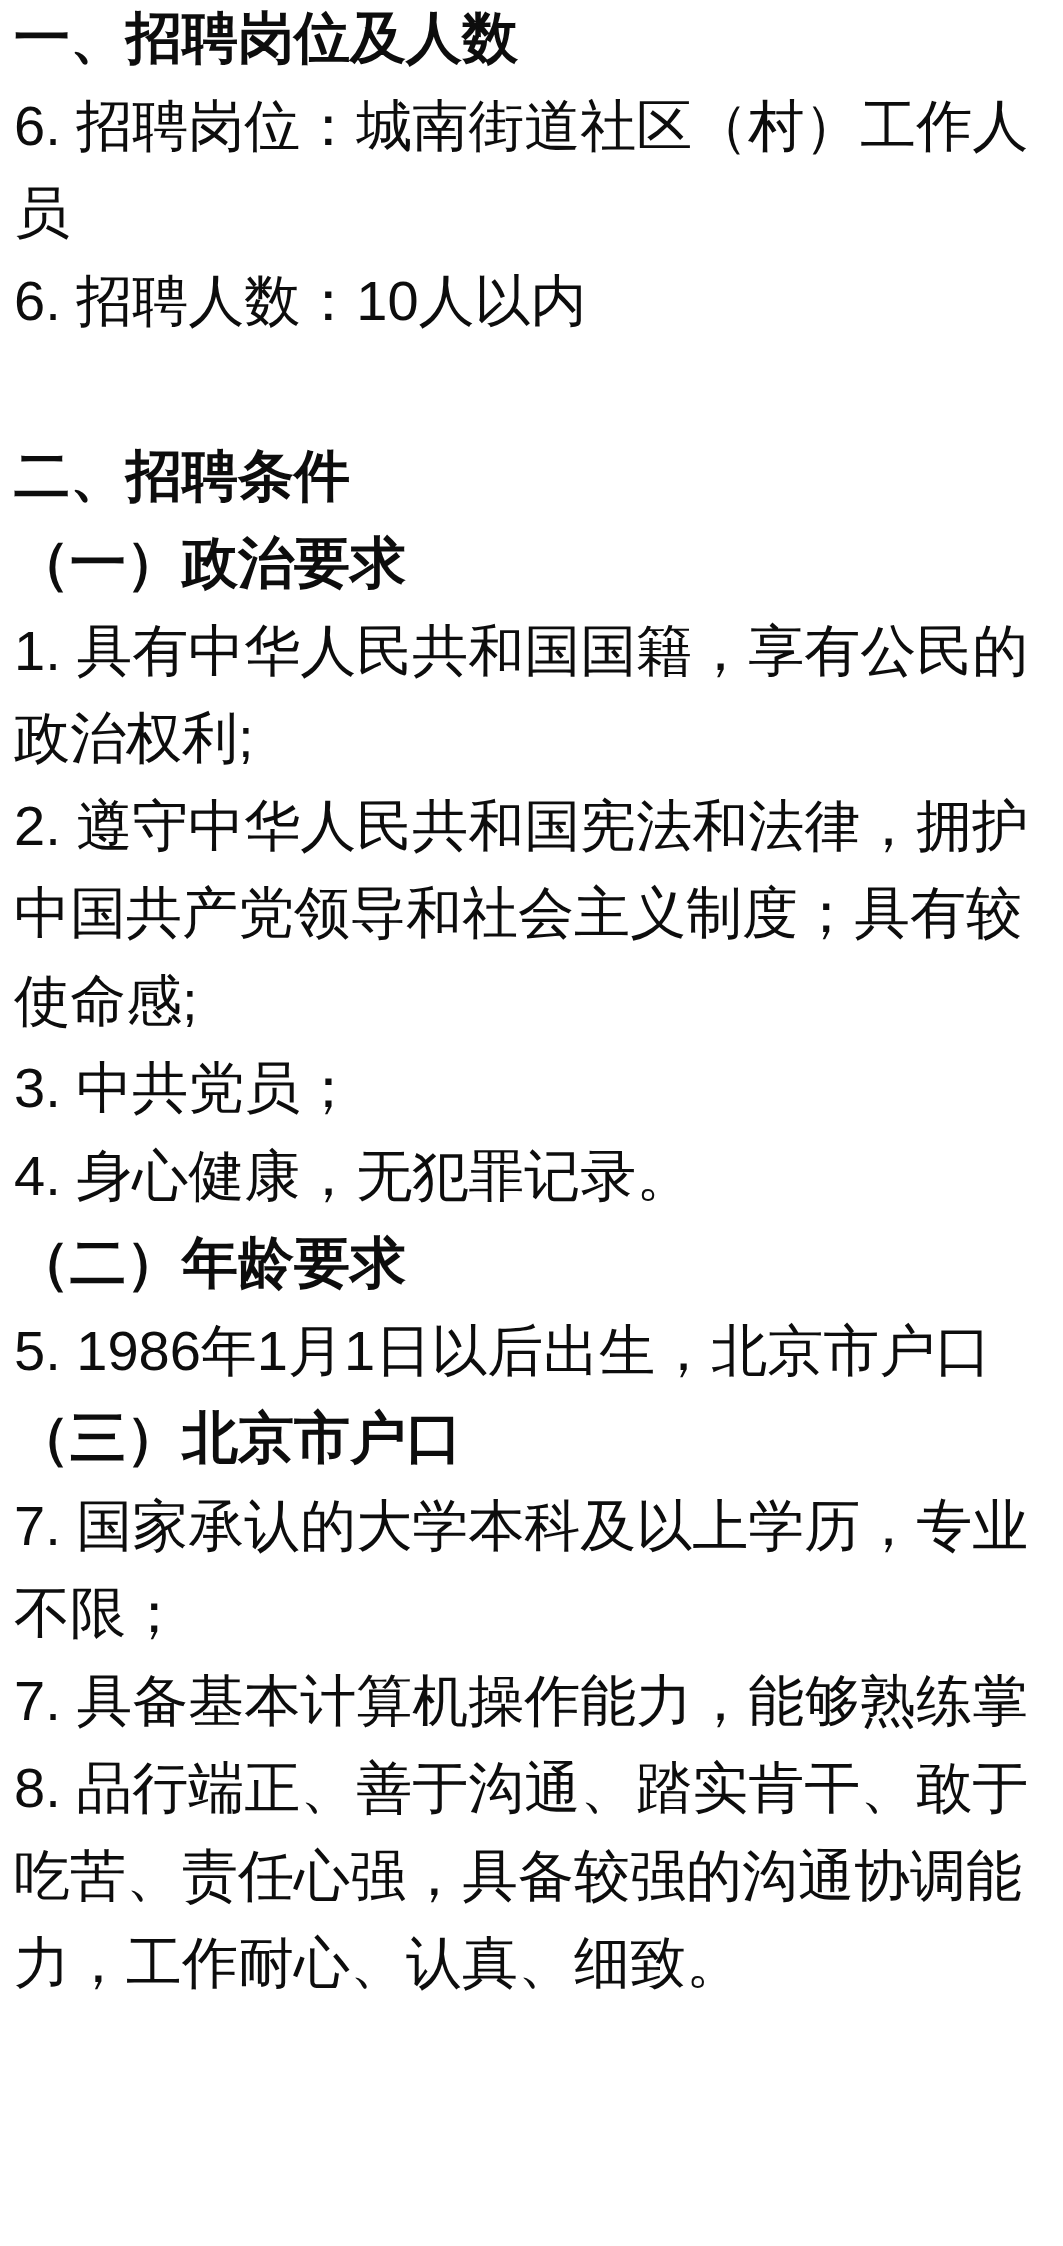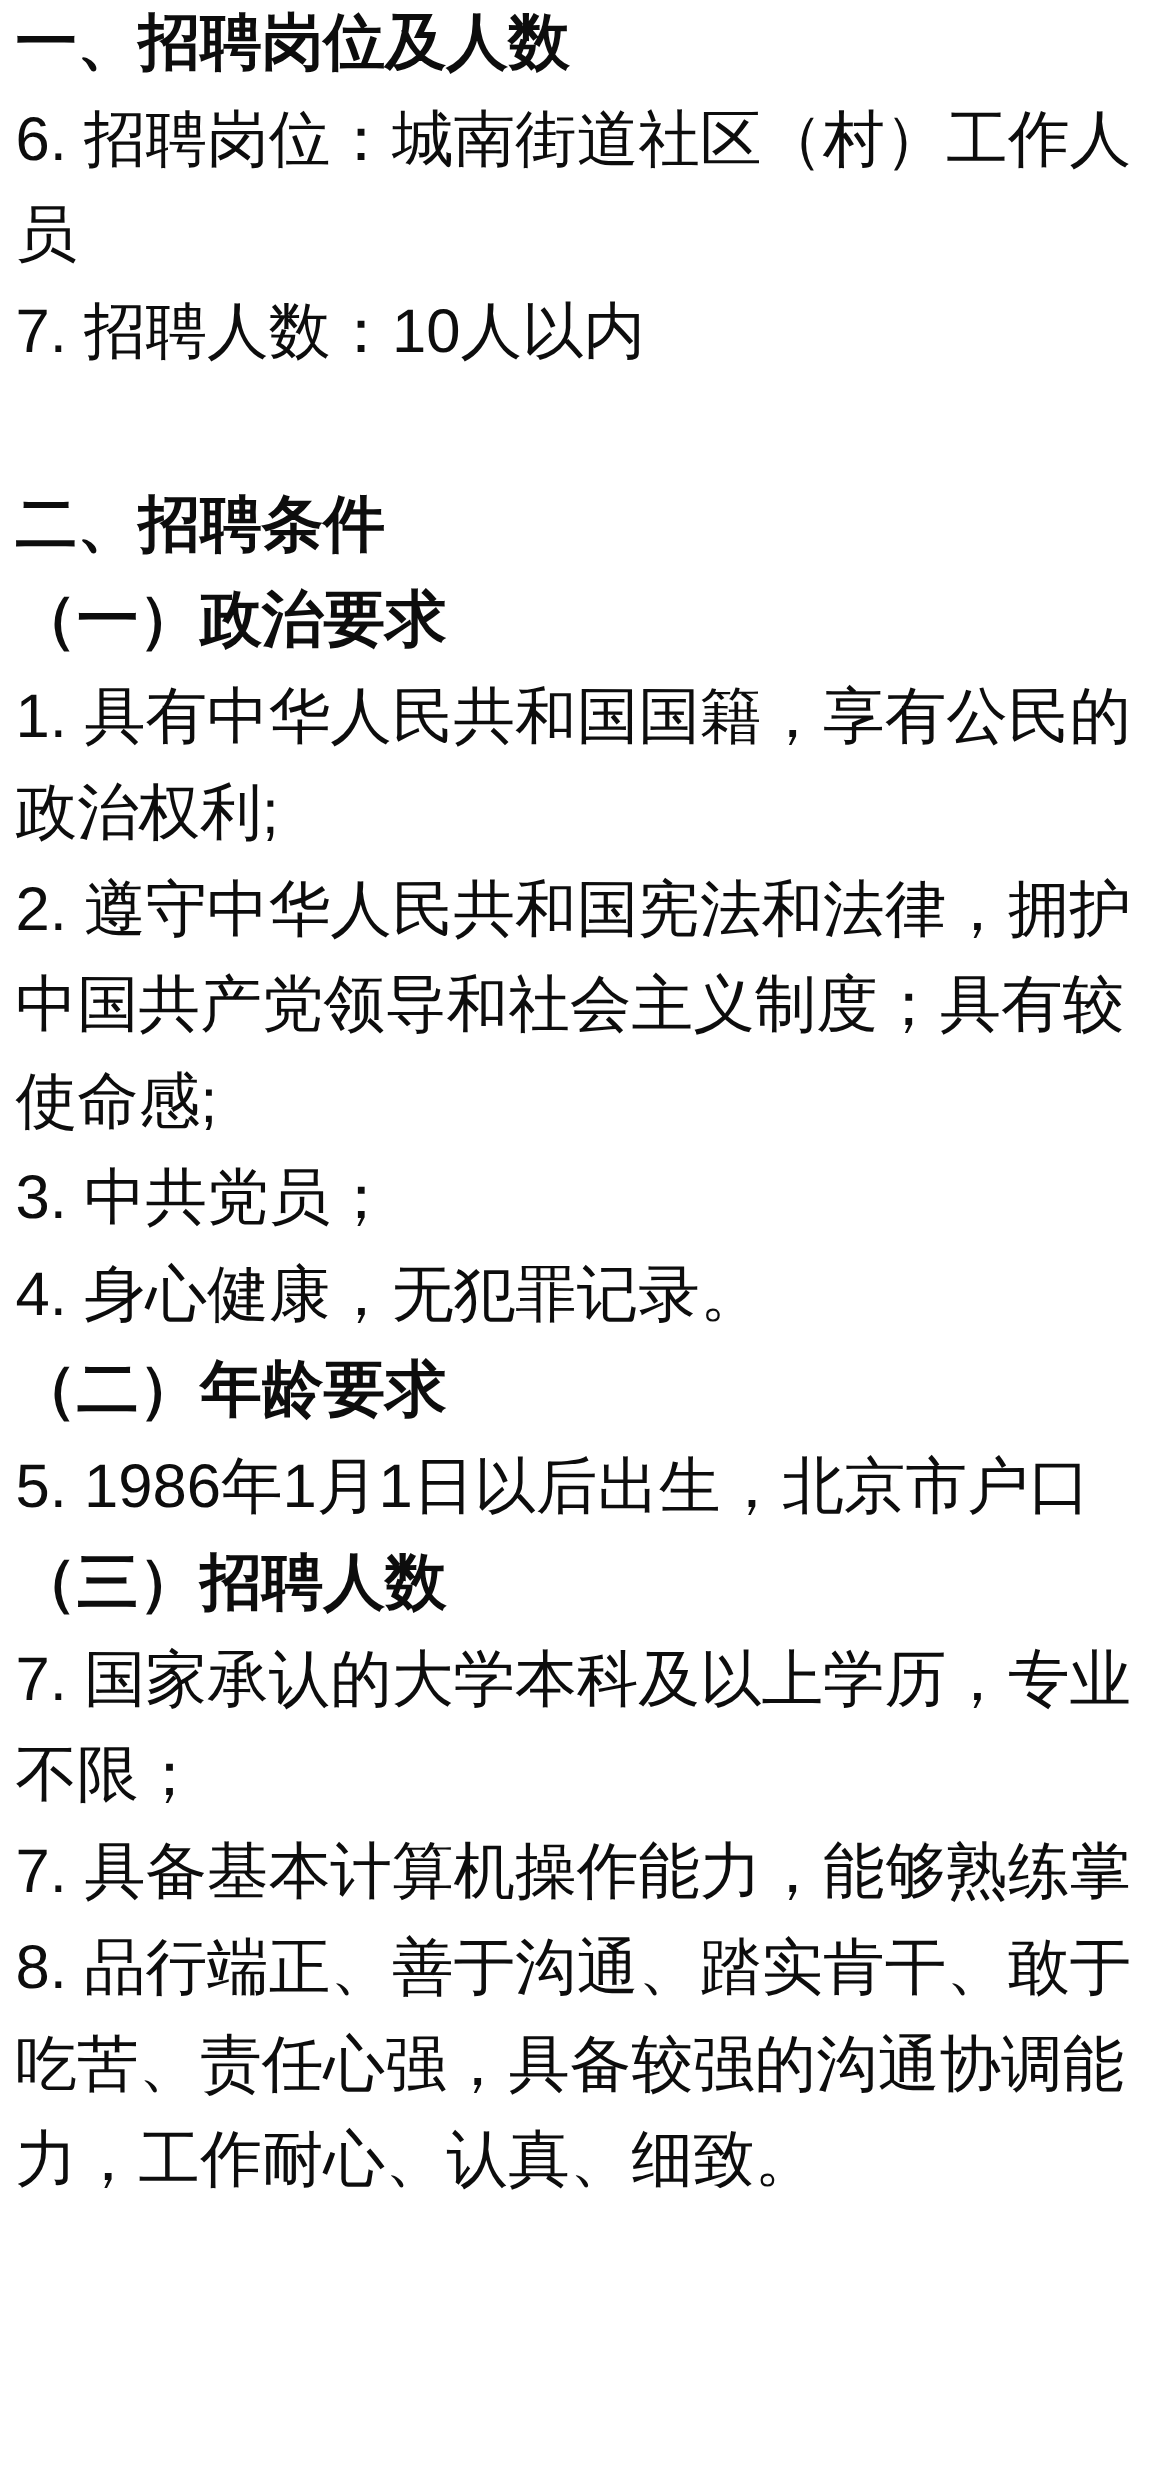--- a/index.html
+++ b/index.html
@@ -35,33 +35,33 @@
     
   }
 </style>
 </head>
 <body style="background: rgb(255, 255, 255);">
 
 <div class="page" id="doc-root" style="color: rgb(13, 13, 13);">
     <div class="line heading">一、招聘岗位及人数</div>
     <div class="line body">6. 招聘岗位：城南街道社区（村）工作人</div>
     <div class="line body">员</div>
-    <div class="line body">7. 招聘人数：10人以内</div>
+    <div class="line body">6. 招聘人数：10人以内</div>
     <div class="line blank"></div>
     <div class="line heading">二、招聘条件</div>
     <div class="line heading">（一）政治要求</div>
     <div class="line body">1. 具有中华人民共和国国籍，享有公民的</div>
     <div class="line body">政治权利;</div>
     <div class="line body">2. 遵守中华人民共和国宪法和法律，拥护</div>
     <div class="line body">中国共产党领导和社会主义制度；具有较</div>
     <div class="line body">使命感;</div>
     <div class="line body">3. 中共党员；</div>
     <div class="line body">4. 身心健康，无犯罪记录。</div>
     <div class="line heading">（二）年龄要求</div>
     <div class="line body">5. 1986年1月1日以后出生，北京市户口</div>
-    <div class="line heading">（三）招聘人数</div>
+    <div class="line heading">（三）北京市户口</div>
     <div class="line body">7. 国家承认的大学本科及以上学历，专业</div>
     <div class="line body">不限；</div>
     <div class="line body">7. 具备基本计算机操作能力，能够熟练掌</div>
     <div class="line body">8. 品行端正、善于沟通、踏实肯干、敢于</div>
     <div class="line body">吃苦、责任心强，具备较强的沟通协调能</div>
     <div class="line body">力，工作耐心、认真、细致。</div>
   </div>
 
 </body></html>

